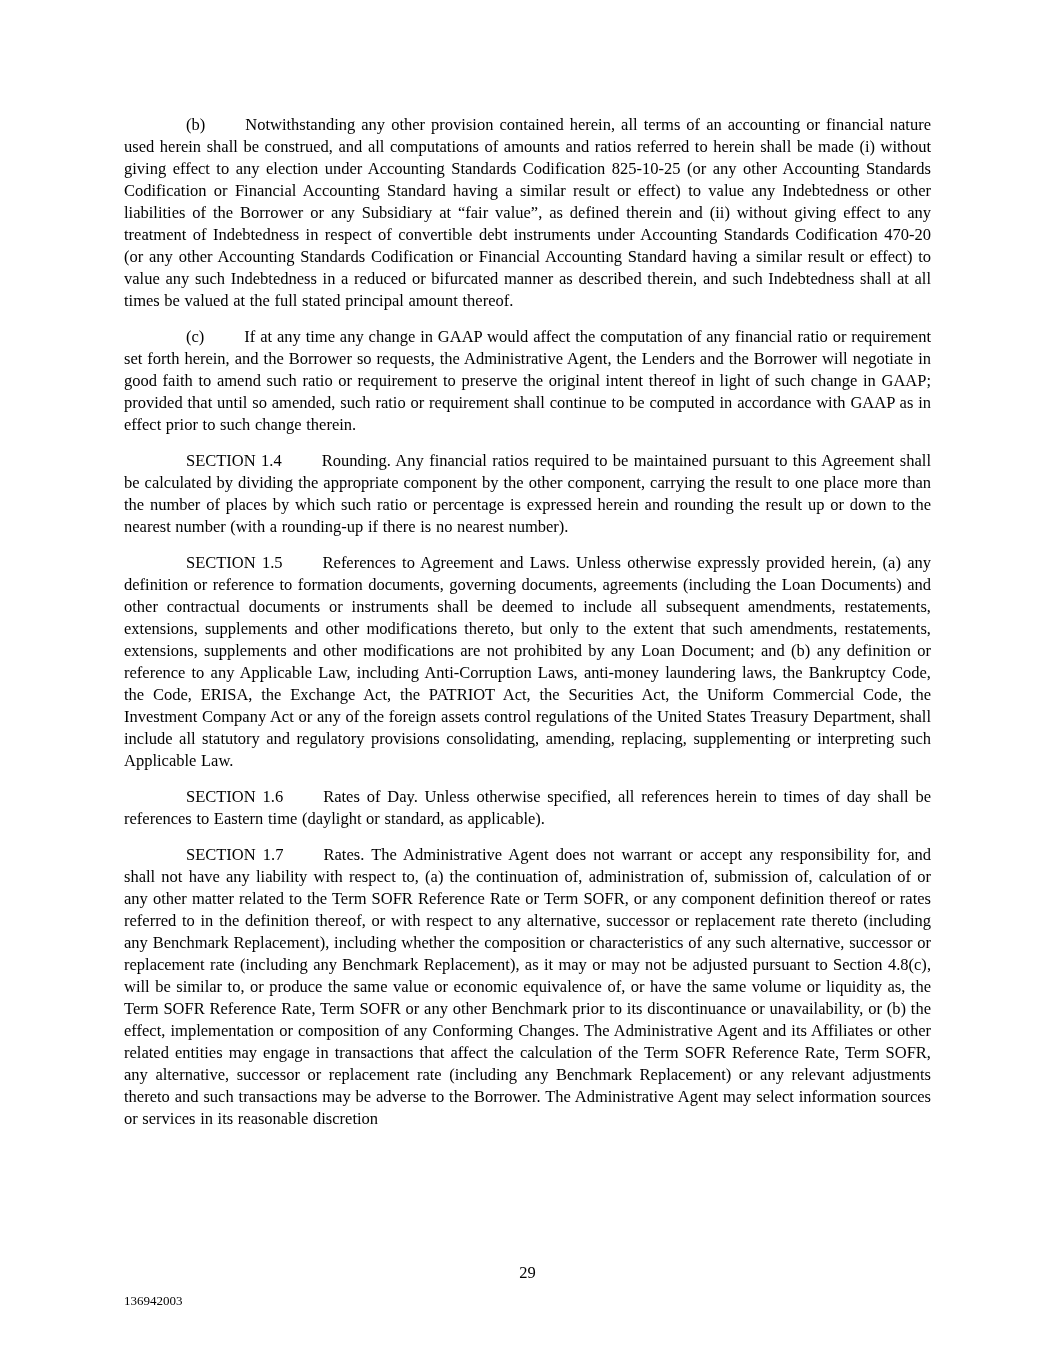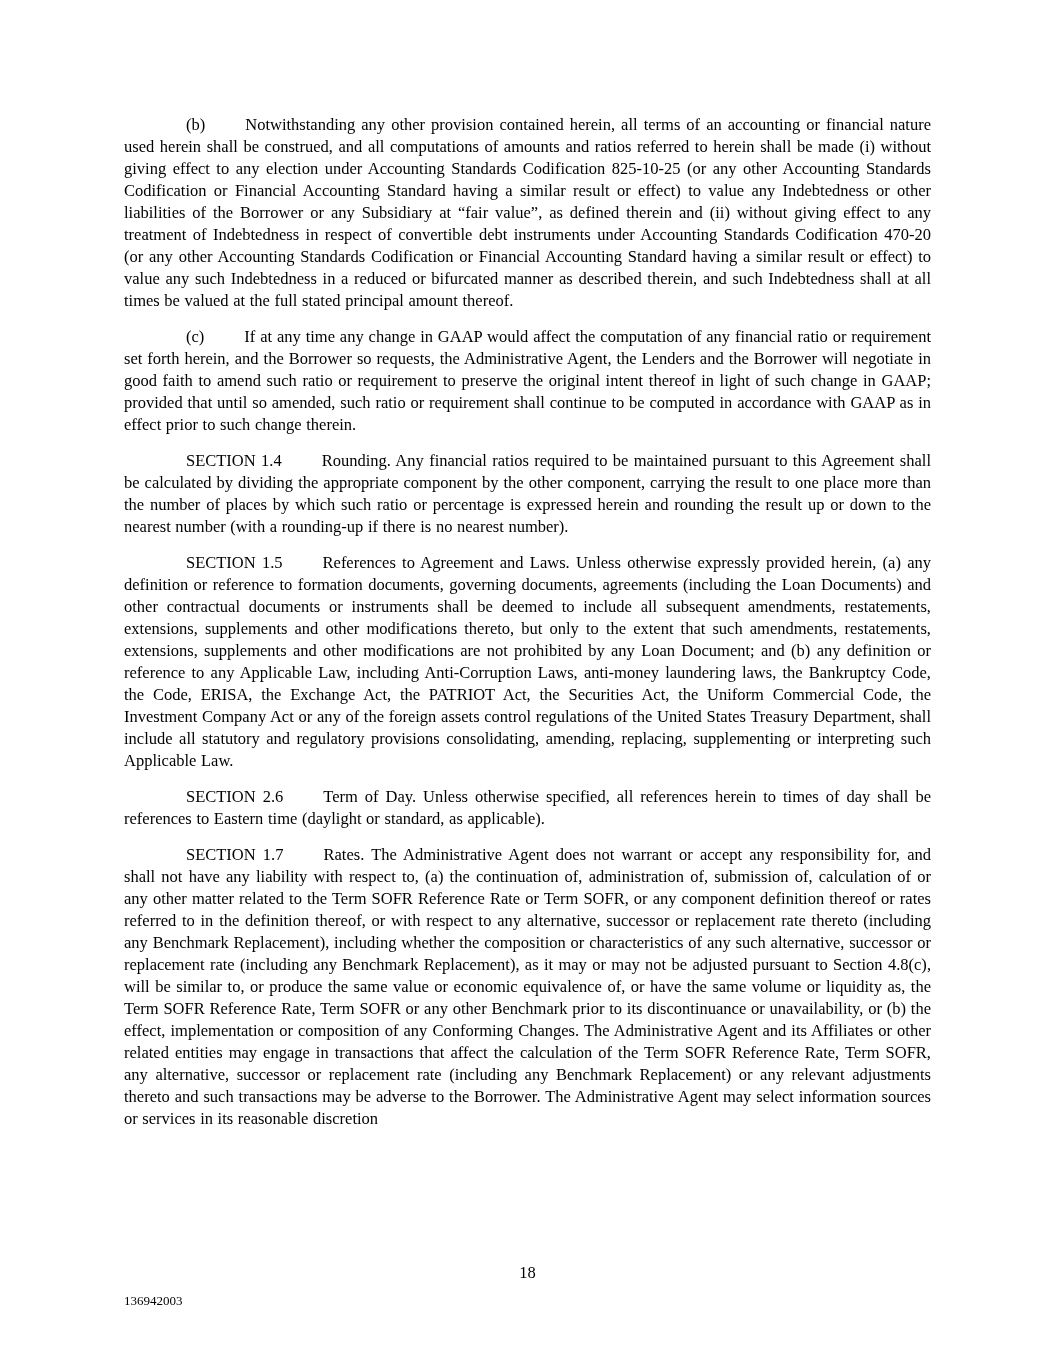--- a/index.html
+++ b/index.html
@@ -54,18 +54,18 @@
 </style>
 </head>
 <body>
 
 <div class="page">
   <div class="content">
     <p><span>(b)</span><span class="tab"></span><span>Notwithstanding any other provision contained herein, all terms of an accounting or financial nature used herein shall be construed, and all computations of amounts and ratios referred to herein shall be made (i) without giving effect to any election under Accounting Standards Codification 825-10-25 (or any other Accounting Standards Codification or Financial Accounting Standard having a similar result or effect) to value any Indebtedness or other liabilities of the Borrower or any Subsidiary at “fair value”, as defined therein and (ii) without giving effect to any treatment of Indebtedness in respect of convertible debt instruments under Accounting Standards Codification 470-20 (or any other Accounting Standards Codification or Financial Accounting Standard having a similar result or effect) to value any such Indebtedness in a reduced or bifurcated manner as described therein, and such Indebtedness shall at all times be valued at the full stated principal amount thereof.</span></p>
     <p><span>(c)</span><span class="tab"></span><span>If at any time any change in GAAP would affect the computation of any financial ratio or requirement set forth herein, and the Borrower so requests, the Administrative Agent, the Lenders and the Borrower will negotiate in good faith to amend such ratio or requirement to preserve the original intent thereof in light of such change in GAAP; </span><span class="u">provided</span><span> that until so amended, such ratio or requirement shall continue to be computed in accordance with GAAP as in effect prior to such change therein.</span></p>
     <p><span>SECTION 1.4</span><span class="tab"></span><span class="u">Rounding</span><span>.  Any financial ratios required to be maintained pursuant to this Agreement shall be calculated by dividing the appropriate component by the other component, carrying the result to one place more than the number of places by which such ratio or percentage is expressed herein and rounding the result up or down to the nearest number (with a rounding-up if there is no nearest number).</span></p>
     <p><span>SECTION 1.5</span><span class="tab"></span><span class="u">References to Agreement and Laws</span><span>.  Unless otherwise expressly provided herein, (a) any definition or reference to formation documents, governing documents, agreements (including the Loan Documents) and other contractual documents or instruments shall be deemed to include all subsequent amendments, restatements, extensions, supplements and other modifications thereto, but only to the extent that such amendments, restatements, extensions, supplements and other modifications are not prohibited by any Loan Document; and (b) any definition or reference to any Applicable Law, including Anti-Corruption Laws, anti-money laundering laws, the Bankruptcy Code, the Code, ERISA, the Exchange Act, the PATRIOT Act, the Securities Act, the Uniform Commercial Code, the Investment Company Act or any of the foreign assets control regulations of the United States Treasury Department, shall include all statutory and regulatory provisions consolidating, amending, replacing, supplementing or interpreting such Applicable Law.</span></p>
-    <p><span>SECTION 2.6</span><span class="tab"></span><span class="u">Term of Day</span><span>.  Unless otherwise specified, all references herein to times of day shall be references to Eastern time (daylight or standard, as applicable).</span></p>
+    <p><span>SECTION 1.6</span><span class="tab"></span><span class="u">Rates of Day</span><span>.  Unless otherwise specified, all references herein to times of day shall be references to Eastern time (daylight or standard, as applicable).</span></p>
     <p><span>SECTION 1.7</span><span class="tab"></span><span class="u">Rates</span><span>.  The Administrative Agent does not warrant or accept any responsibility for, and shall not have any liability with respect to, (a) the continuation of, administration of, submission of, calculation of or any other matter related to the Term SOFR Reference Rate or Term SOFR, or any component definition thereof or rates referred to in the definition thereof, or with respect to any alternative, successor or replacement rate thereto (including any Benchmark Replacement), including whether the composition or characteristics of any such alternative, successor or replacement rate (including any Benchmark Replacement), as it may or may not be adjusted pursuant to </span><span class="u">Section 4.8(c)</span><span>, will be similar to, or produce the same value or economic equivalence of, or have the same volume or liquidity as, the Term SOFR Reference Rate, Term SOFR or any other Benchmark prior to its discontinuance or unavailability, or (b) the effect, implementation or composition of any Conforming Changes.  The Administrative Agent and its Affiliates or other related entities may engage in transactions that affect the calculation of the Term SOFR Reference Rate, Term SOFR, any alternative, successor or replacement rate (including any Benchmark Replacement) or any relevant adjustments thereto and such transactions may be adverse to the Borrower.  The Administrative Agent may select information sources or services in its reasonable discretion</span></p>
   </div>
-  <div class="page-number">18</div>
+  <div class="page-number">29</div>
   <div class="doc-id">136942003</div>
 </div>
 
 </body></html>

